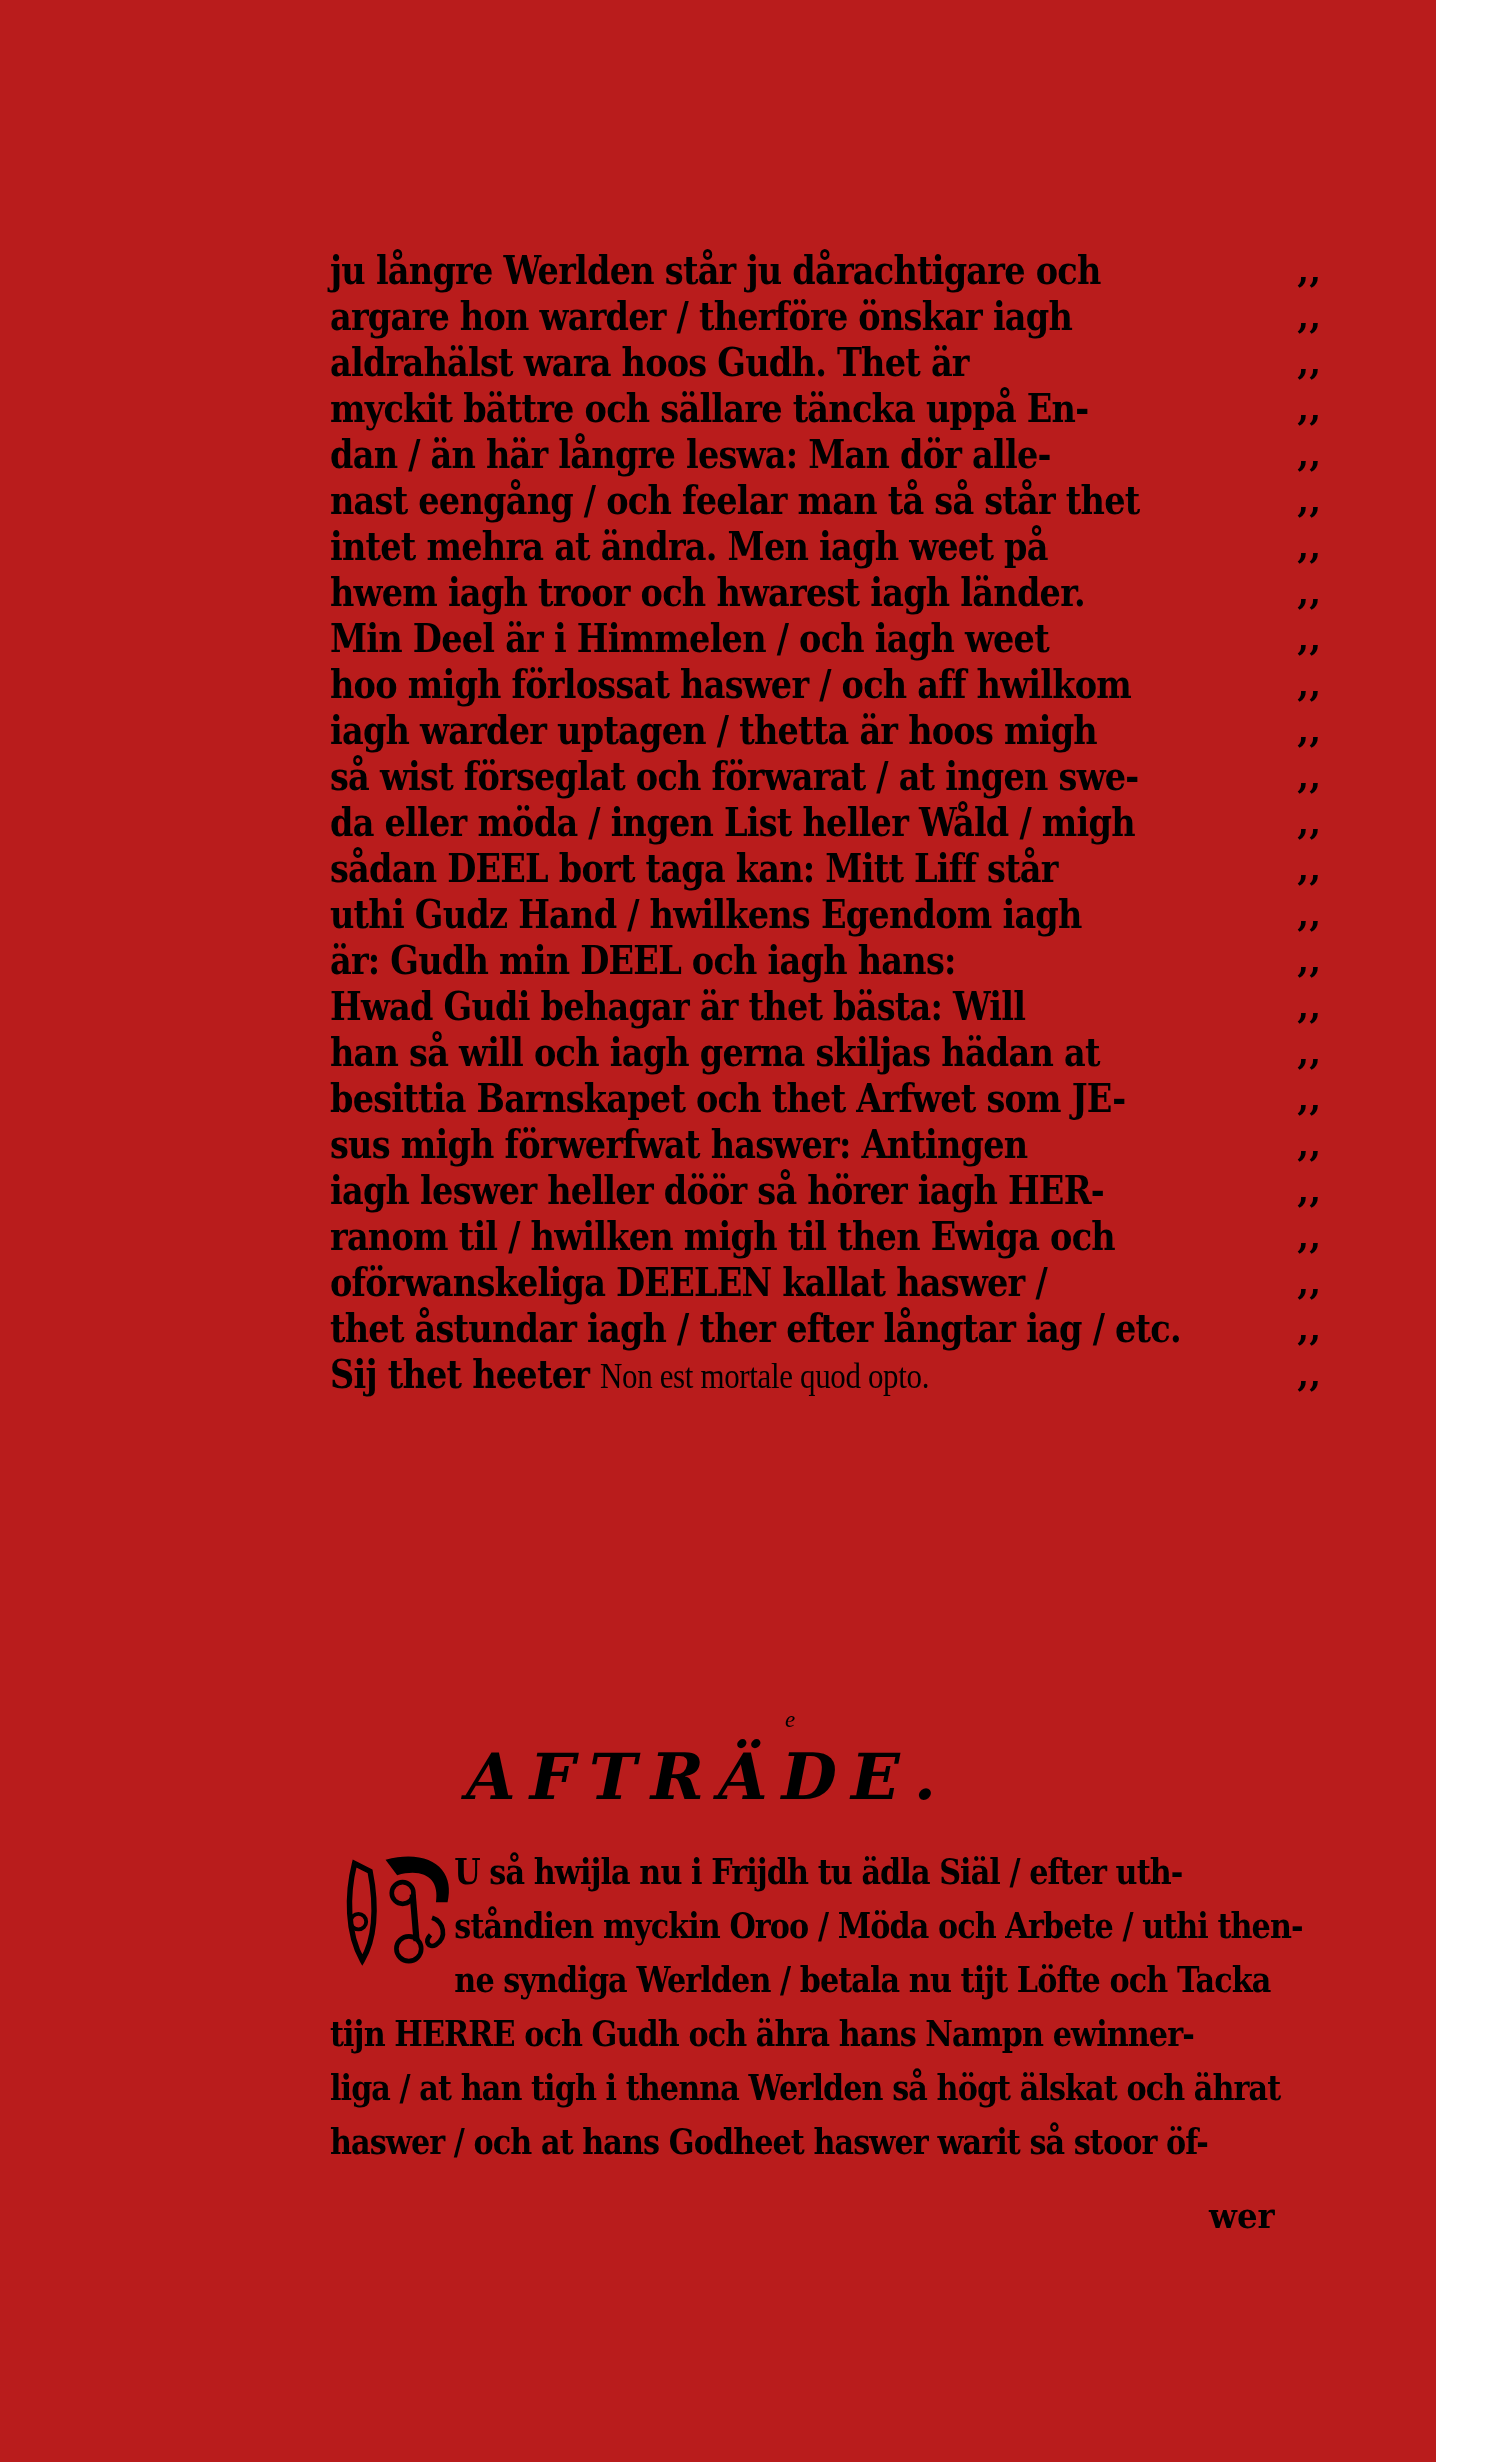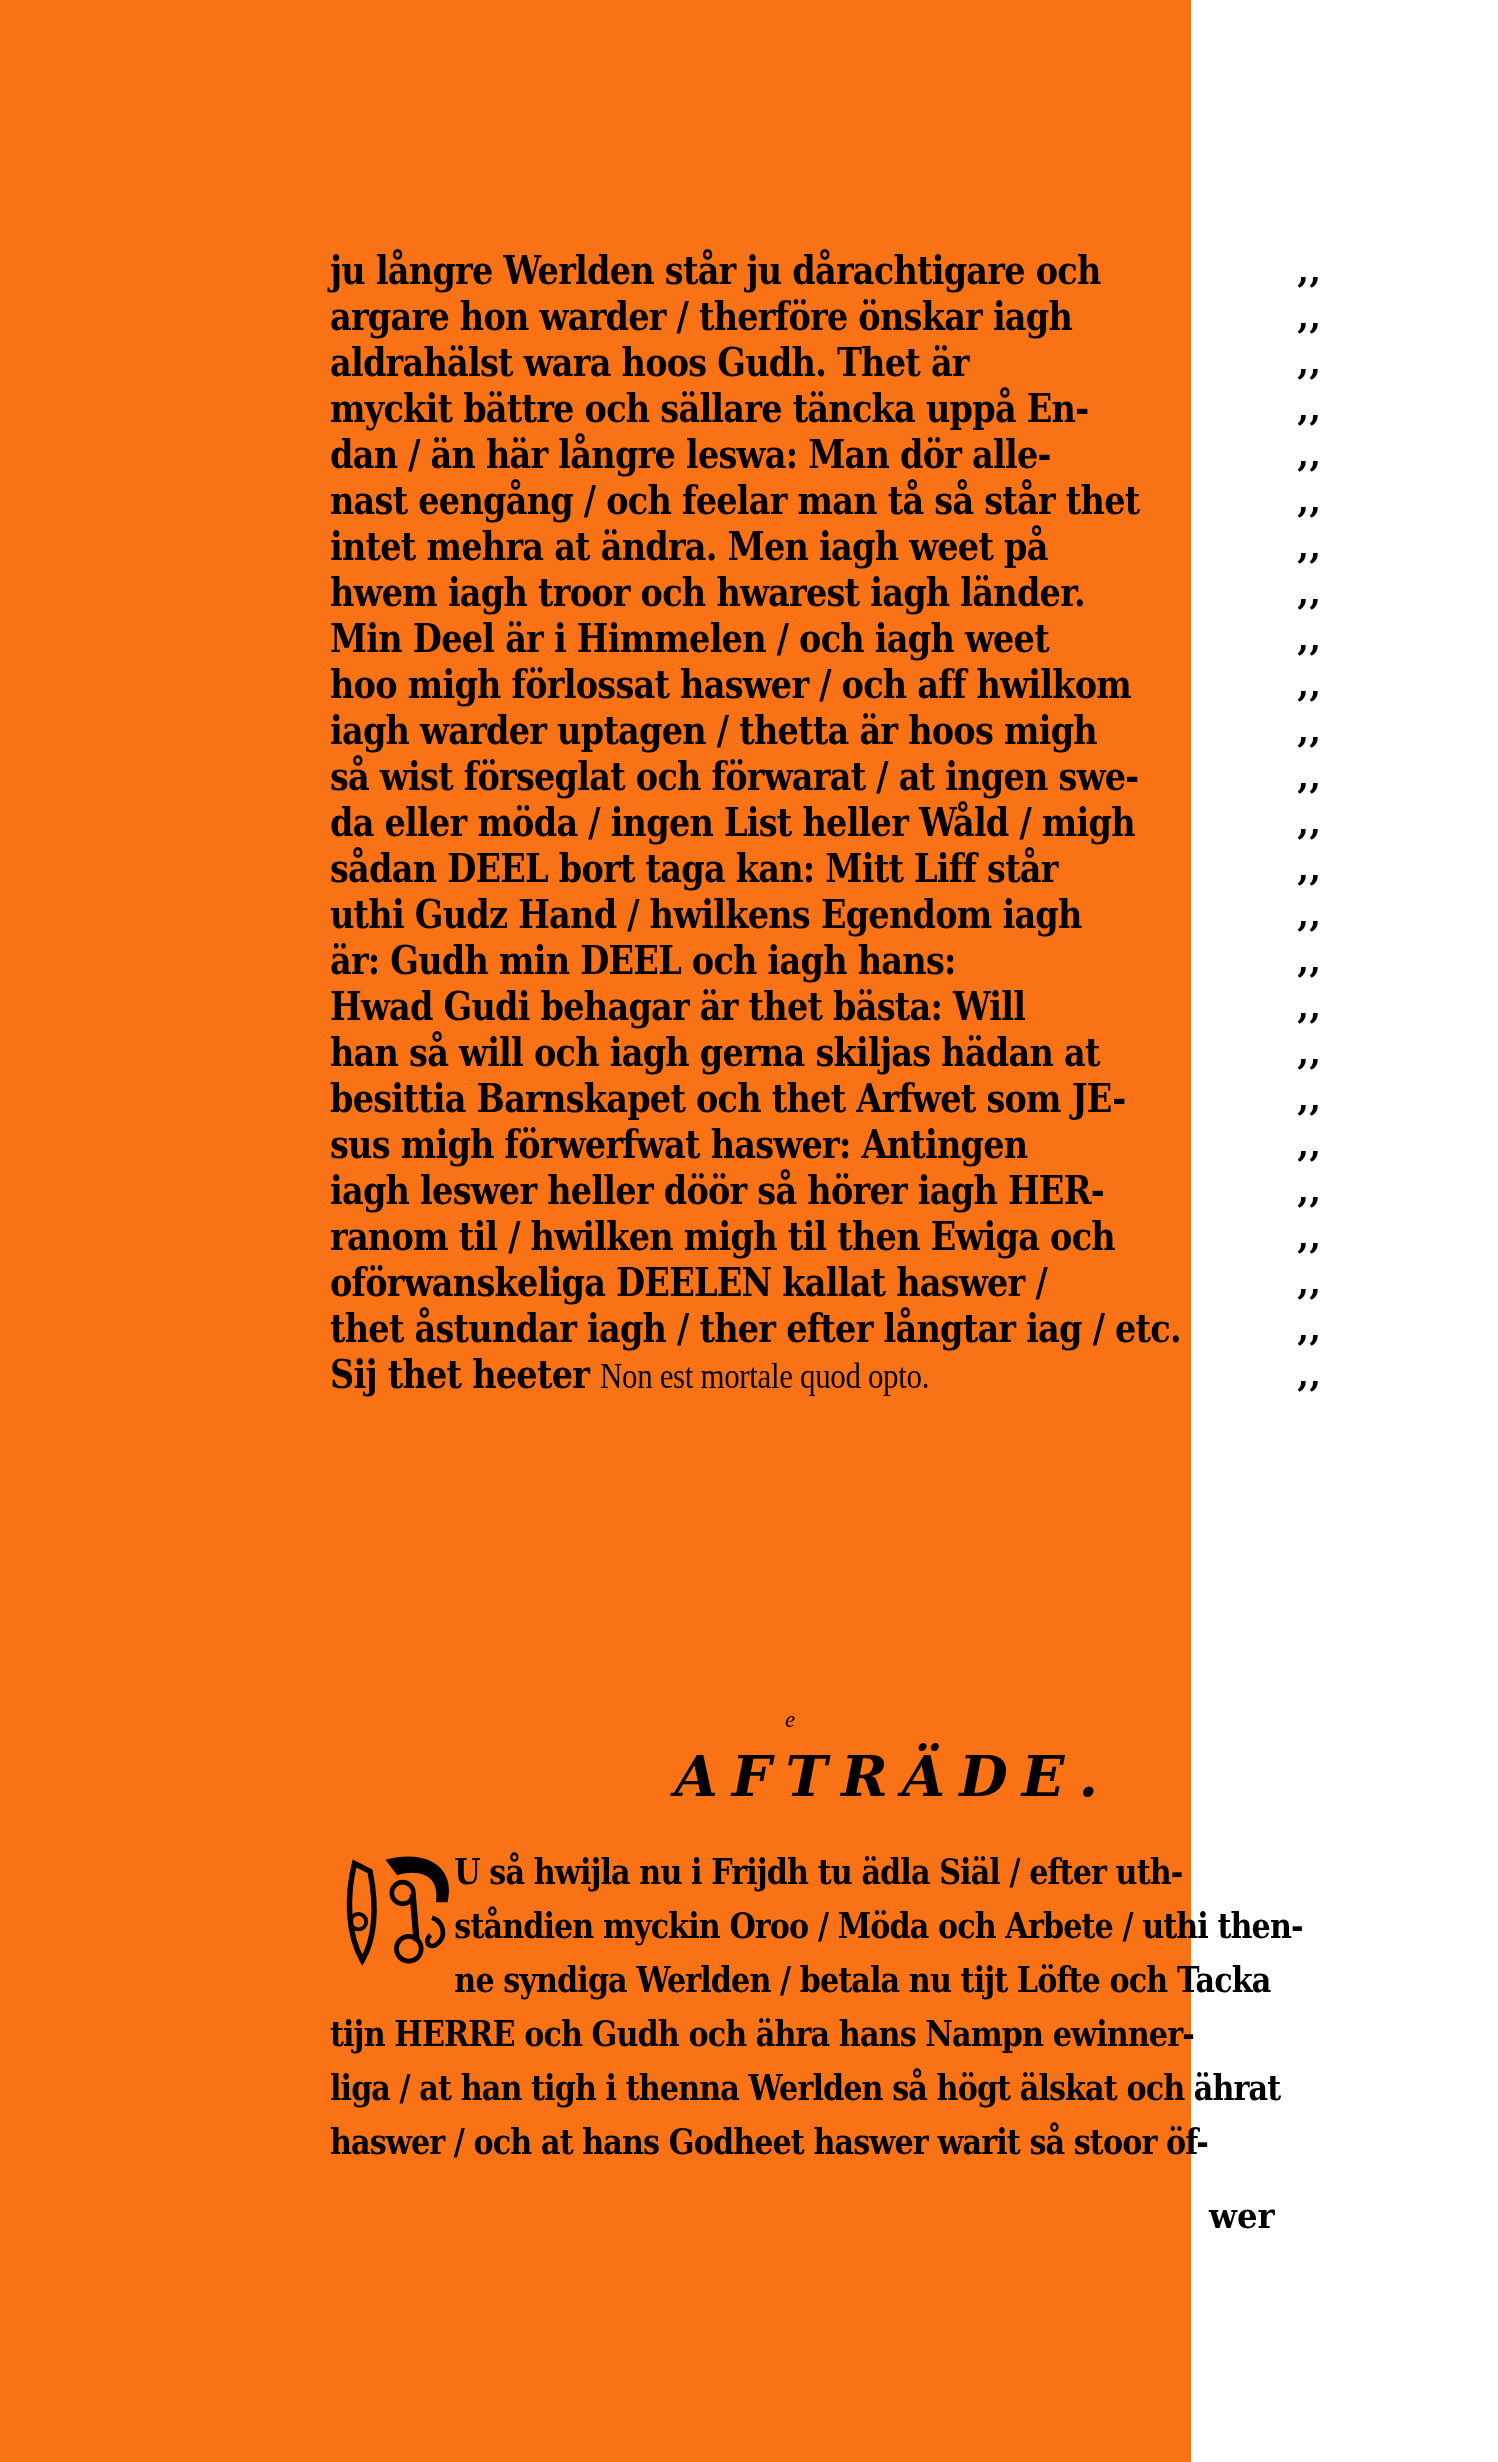--- a/index.html
+++ b/index.html
@@ -11,23 +11,23 @@
       width: 1499px;
       height: 2462px;
       position: relative;
       overflow: hidden;
       color: #000000;
       font-family: "DejaVu Serif", serif;
     }
     .page {
       position: absolute;
       left: 0; top: 0;
-      width: 1191px;
+      width: 1436px;
       height: 2462px;
-      background: #f97316;
+      background: #b91c1c;
     }
     .text-block {
       position: absolute;
       left: 330px;
       top: 247px;
       width: 972px;
     }
     .line {
       position: relative;
       height: 46px;
@@ -67,28 +67,28 @@
     .heading-mark {
       position: absolute;
       left: 785px;
       top: 1707px;
       font-size: 23px;
       font-family: "Liberation Serif", serif;
       font-style: italic;
     }
     .heading {
       position: absolute;
-      left: 444px;
+      left: 466px;
       top: 1730px;
       width: 668px;
       height: 93px;
-      text-align: right;
-      font-family: "DejaVu Serif", serif;
-      font-weight: bold;
-      font-size: 56px;
+      text-align: left;
+      font-family: "DejaVu Serif", serif;
+      font-weight: bold;
+      font-size: 64px;
       line-height: 93px;
       letter-spacing: 14px;
       font-style: italic;
     }
     .para {
       position: absolute;
       left: 330px;
       top: 1844px;
       width: 972px;
     }

